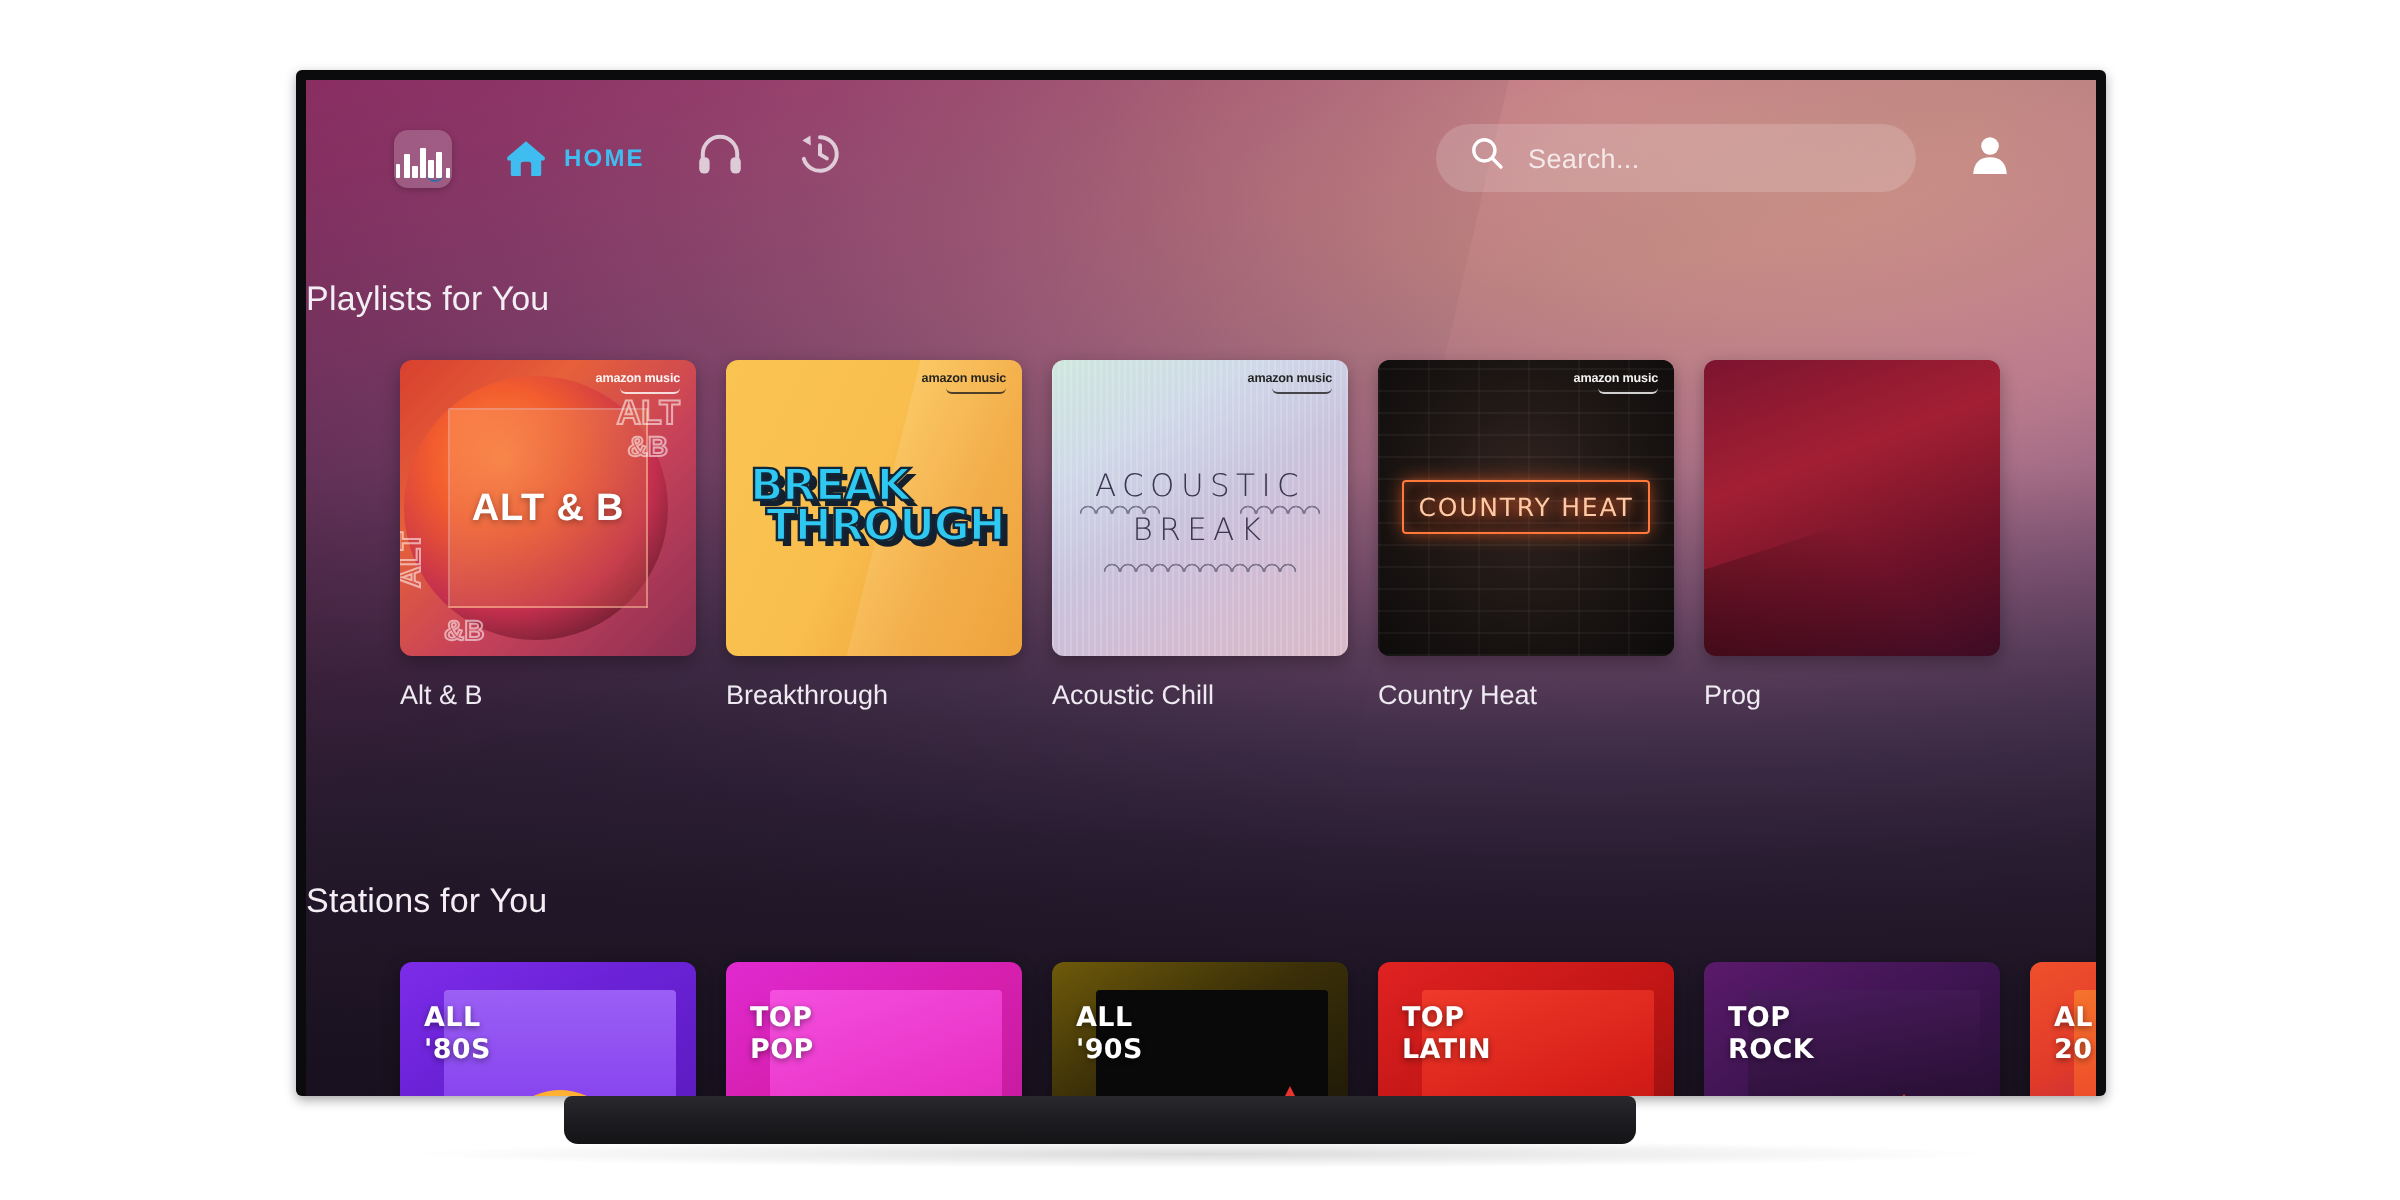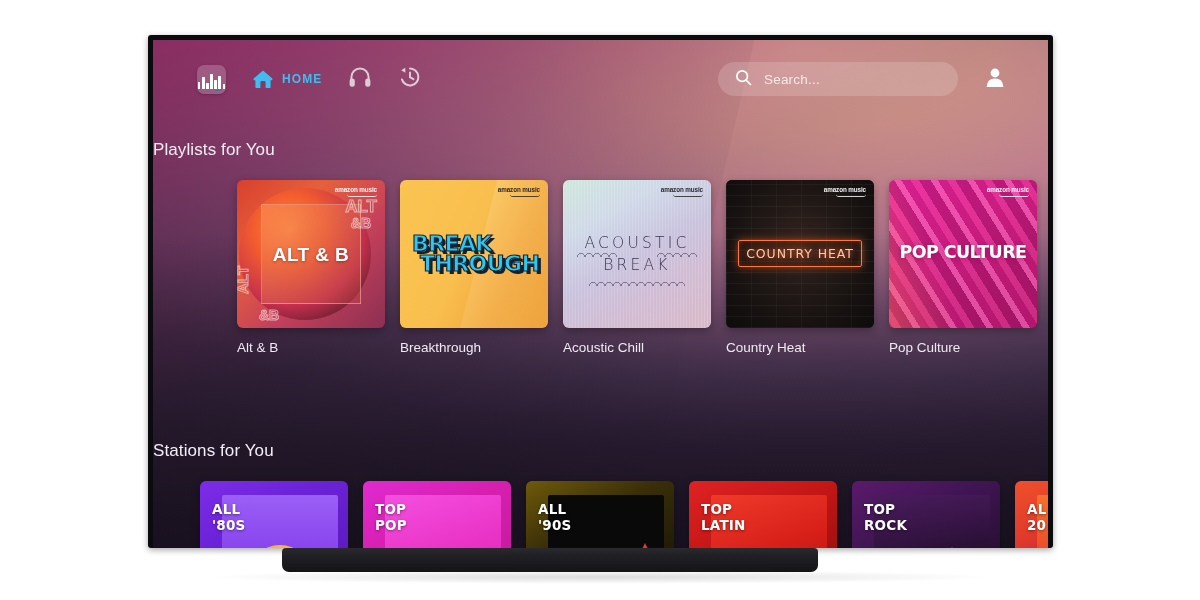--- a/index.html
+++ b/index.html
@@ -101,21 +101,21 @@
   .content{ position:absolute; left:0; right:0; top:78px; bottom:0; }
   .section-title{
     font-size:17px; color:#f2eef4; font-weight:400; letter-spacing:.1px;
   }
   .s1-title{ position:absolute; top:22px; left:0; }
   .s2-title{ position:absolute; top:323px; left:0; }
 
   .row{
     position:absolute; left:47px; right:0; display:flex; gap:15px;
   }
-  .row-playlists{ top:62px;margin-left:37px; }
+  .row-playlists{ top:62px; }
   .row-stations{ top:363px; }
 
   .tile{ width:148px; flex:0 0 148px; }
   .art{
     width:148px; height:148px; border-radius:6px; overflow:hidden;
     position:relative; background:#222;
     box-shadow:0 3px 9px rgba(0,0,0,.30);
   }
   .tile-label{
     margin-top:12px; font-size:13.5px; color:#efeaf2;
@@ -443,32 +443,20 @@
                 <span>COUNTRY HEAT</span>
               </div>
               <div class="am-logo">
                 <span>amazon music</span>
                 <span class="am-smile"></span>
               </div>
             </div>
             <div class="tile-label">Country Heat</div>
           </div>
 
-          <div class="tile">
-            <div class="art art-pop">
-              <div class="pop-stripes"></div>
-              <div class="pop-glow"></div>
-              <div class="pop-text">POP CULTURE</div>
-              <div class="am-logo">
-                <span>amazon music</span>
-                <span class="am-smile"></span>
-              </div>
-            </div>
-            <div class="tile-label">Pop Culture</div>
-          </div>
 
           <div class="tile">
             <div class="art art-prog">
 
               <div class="prog-diag"></div>
             </div>
             <div class="tile-label">Prog</div>
           </div>
         </div>
 

